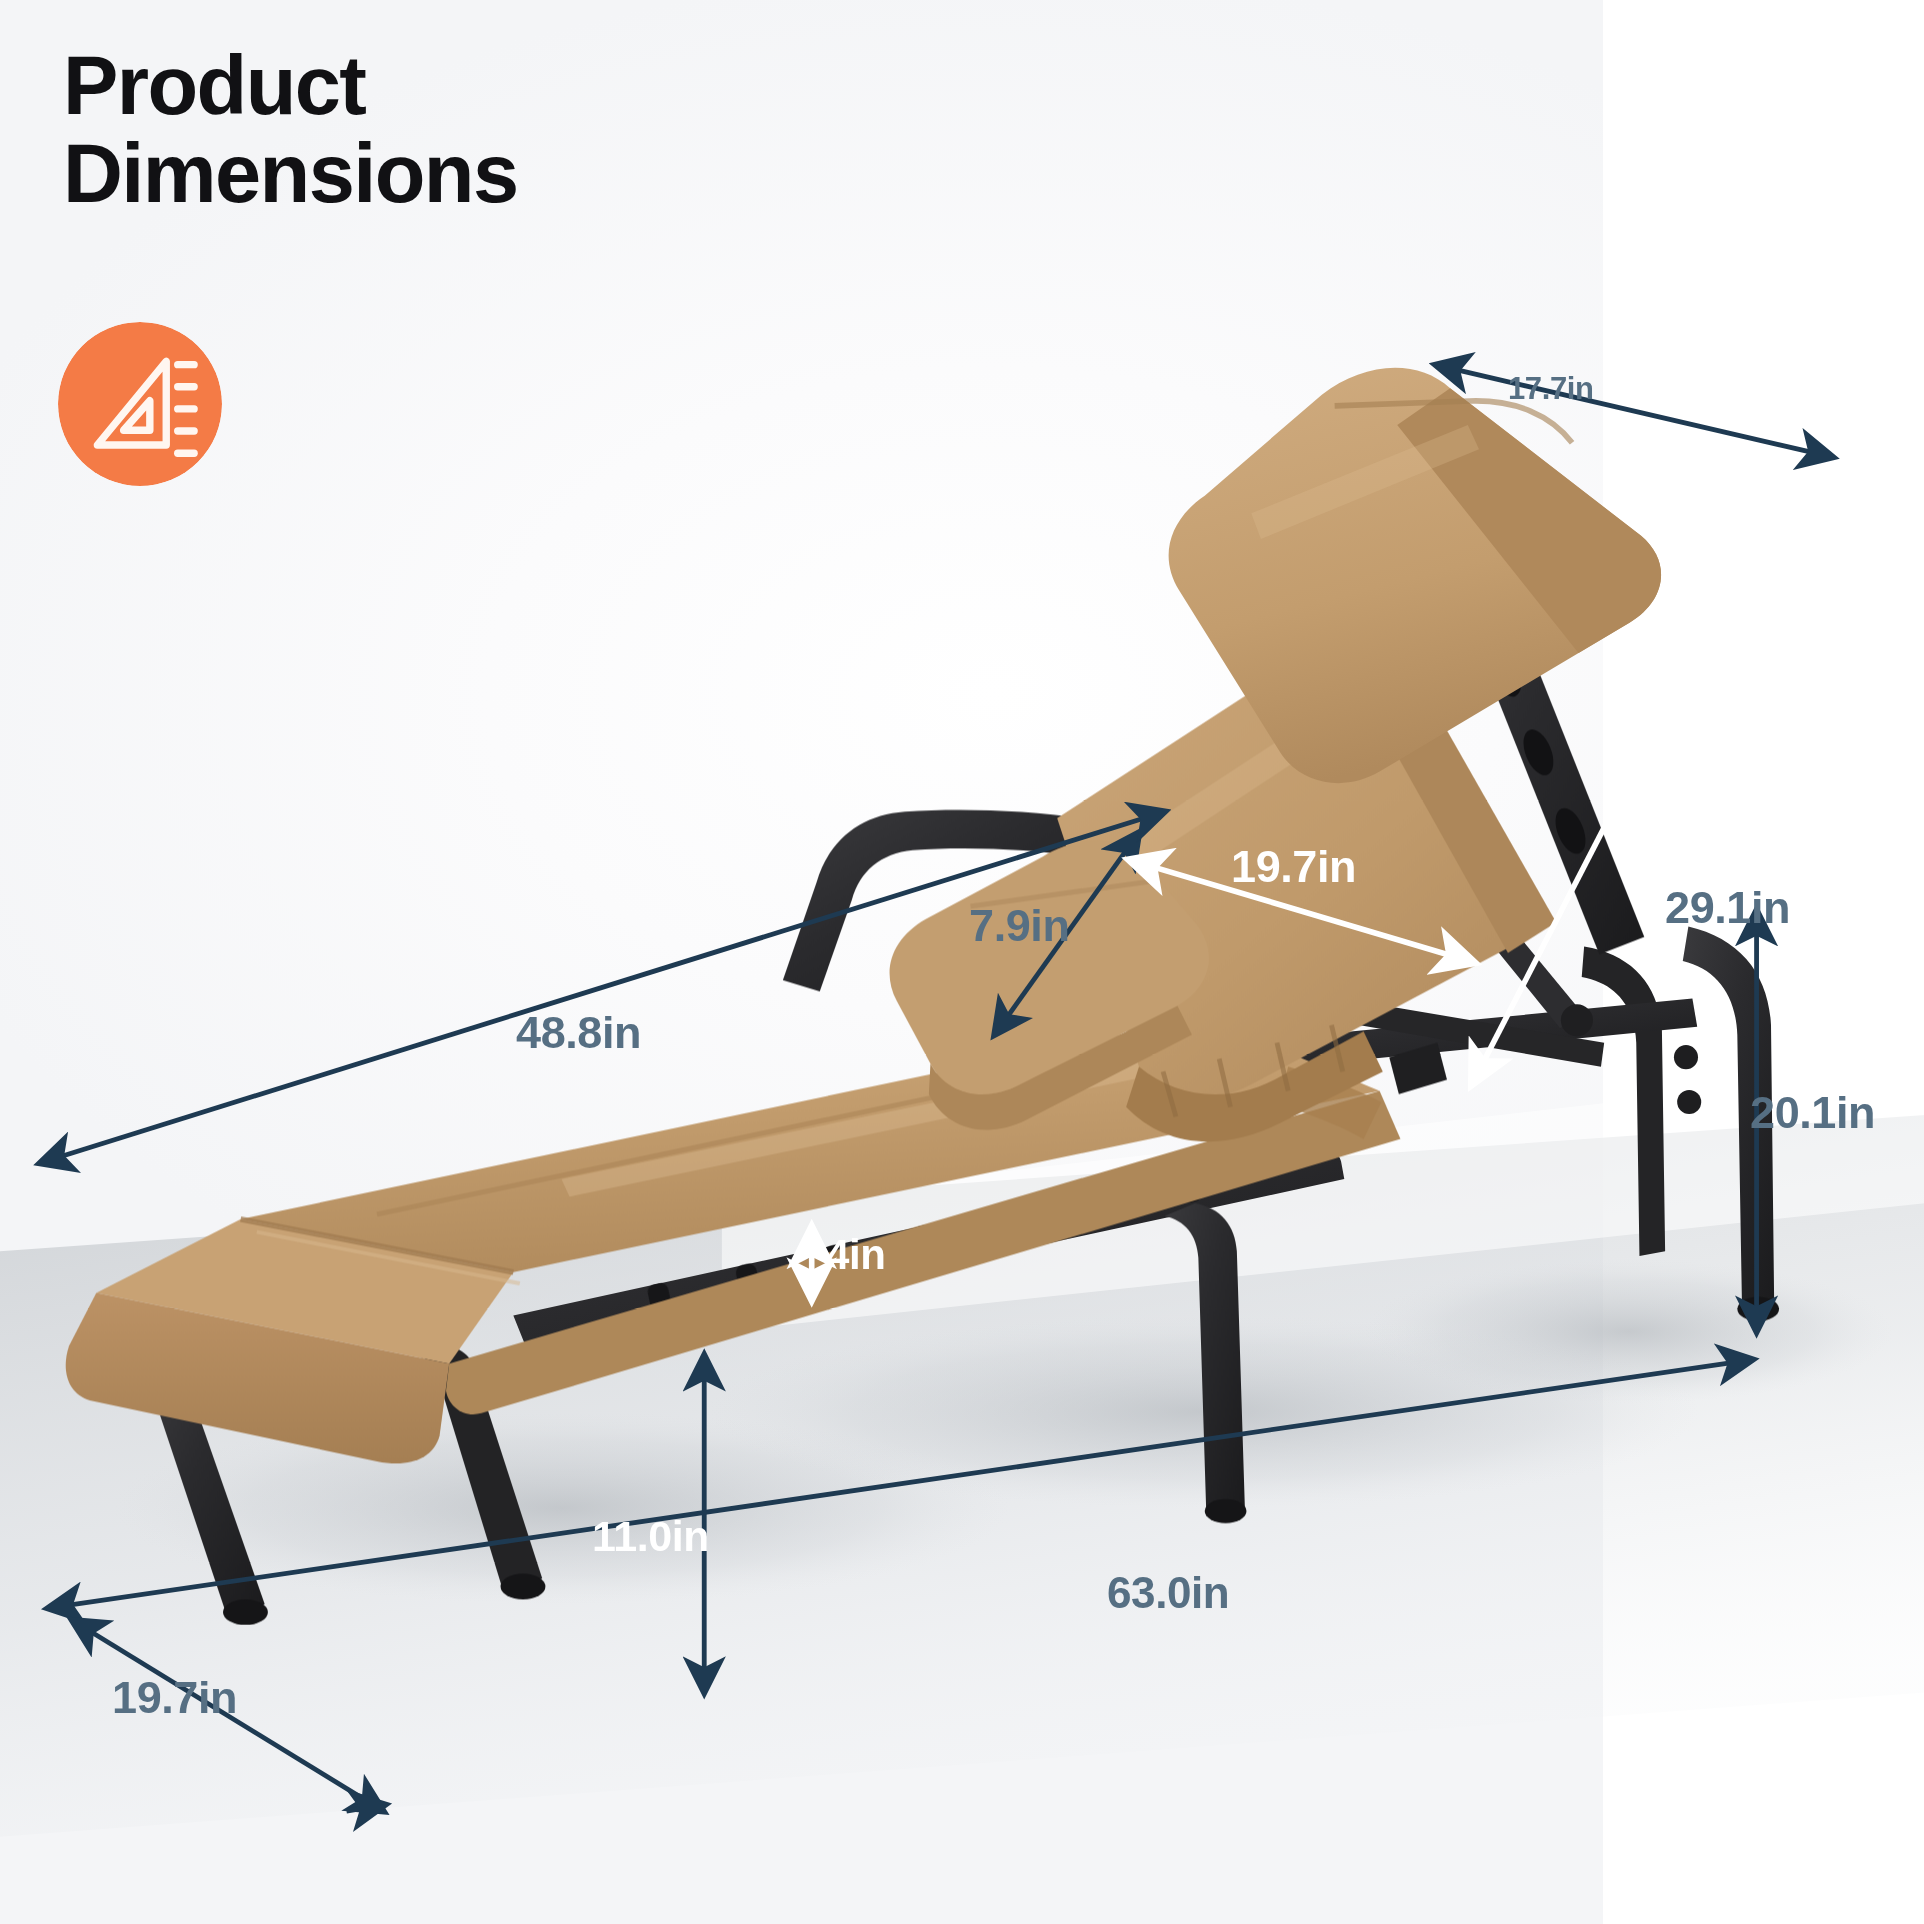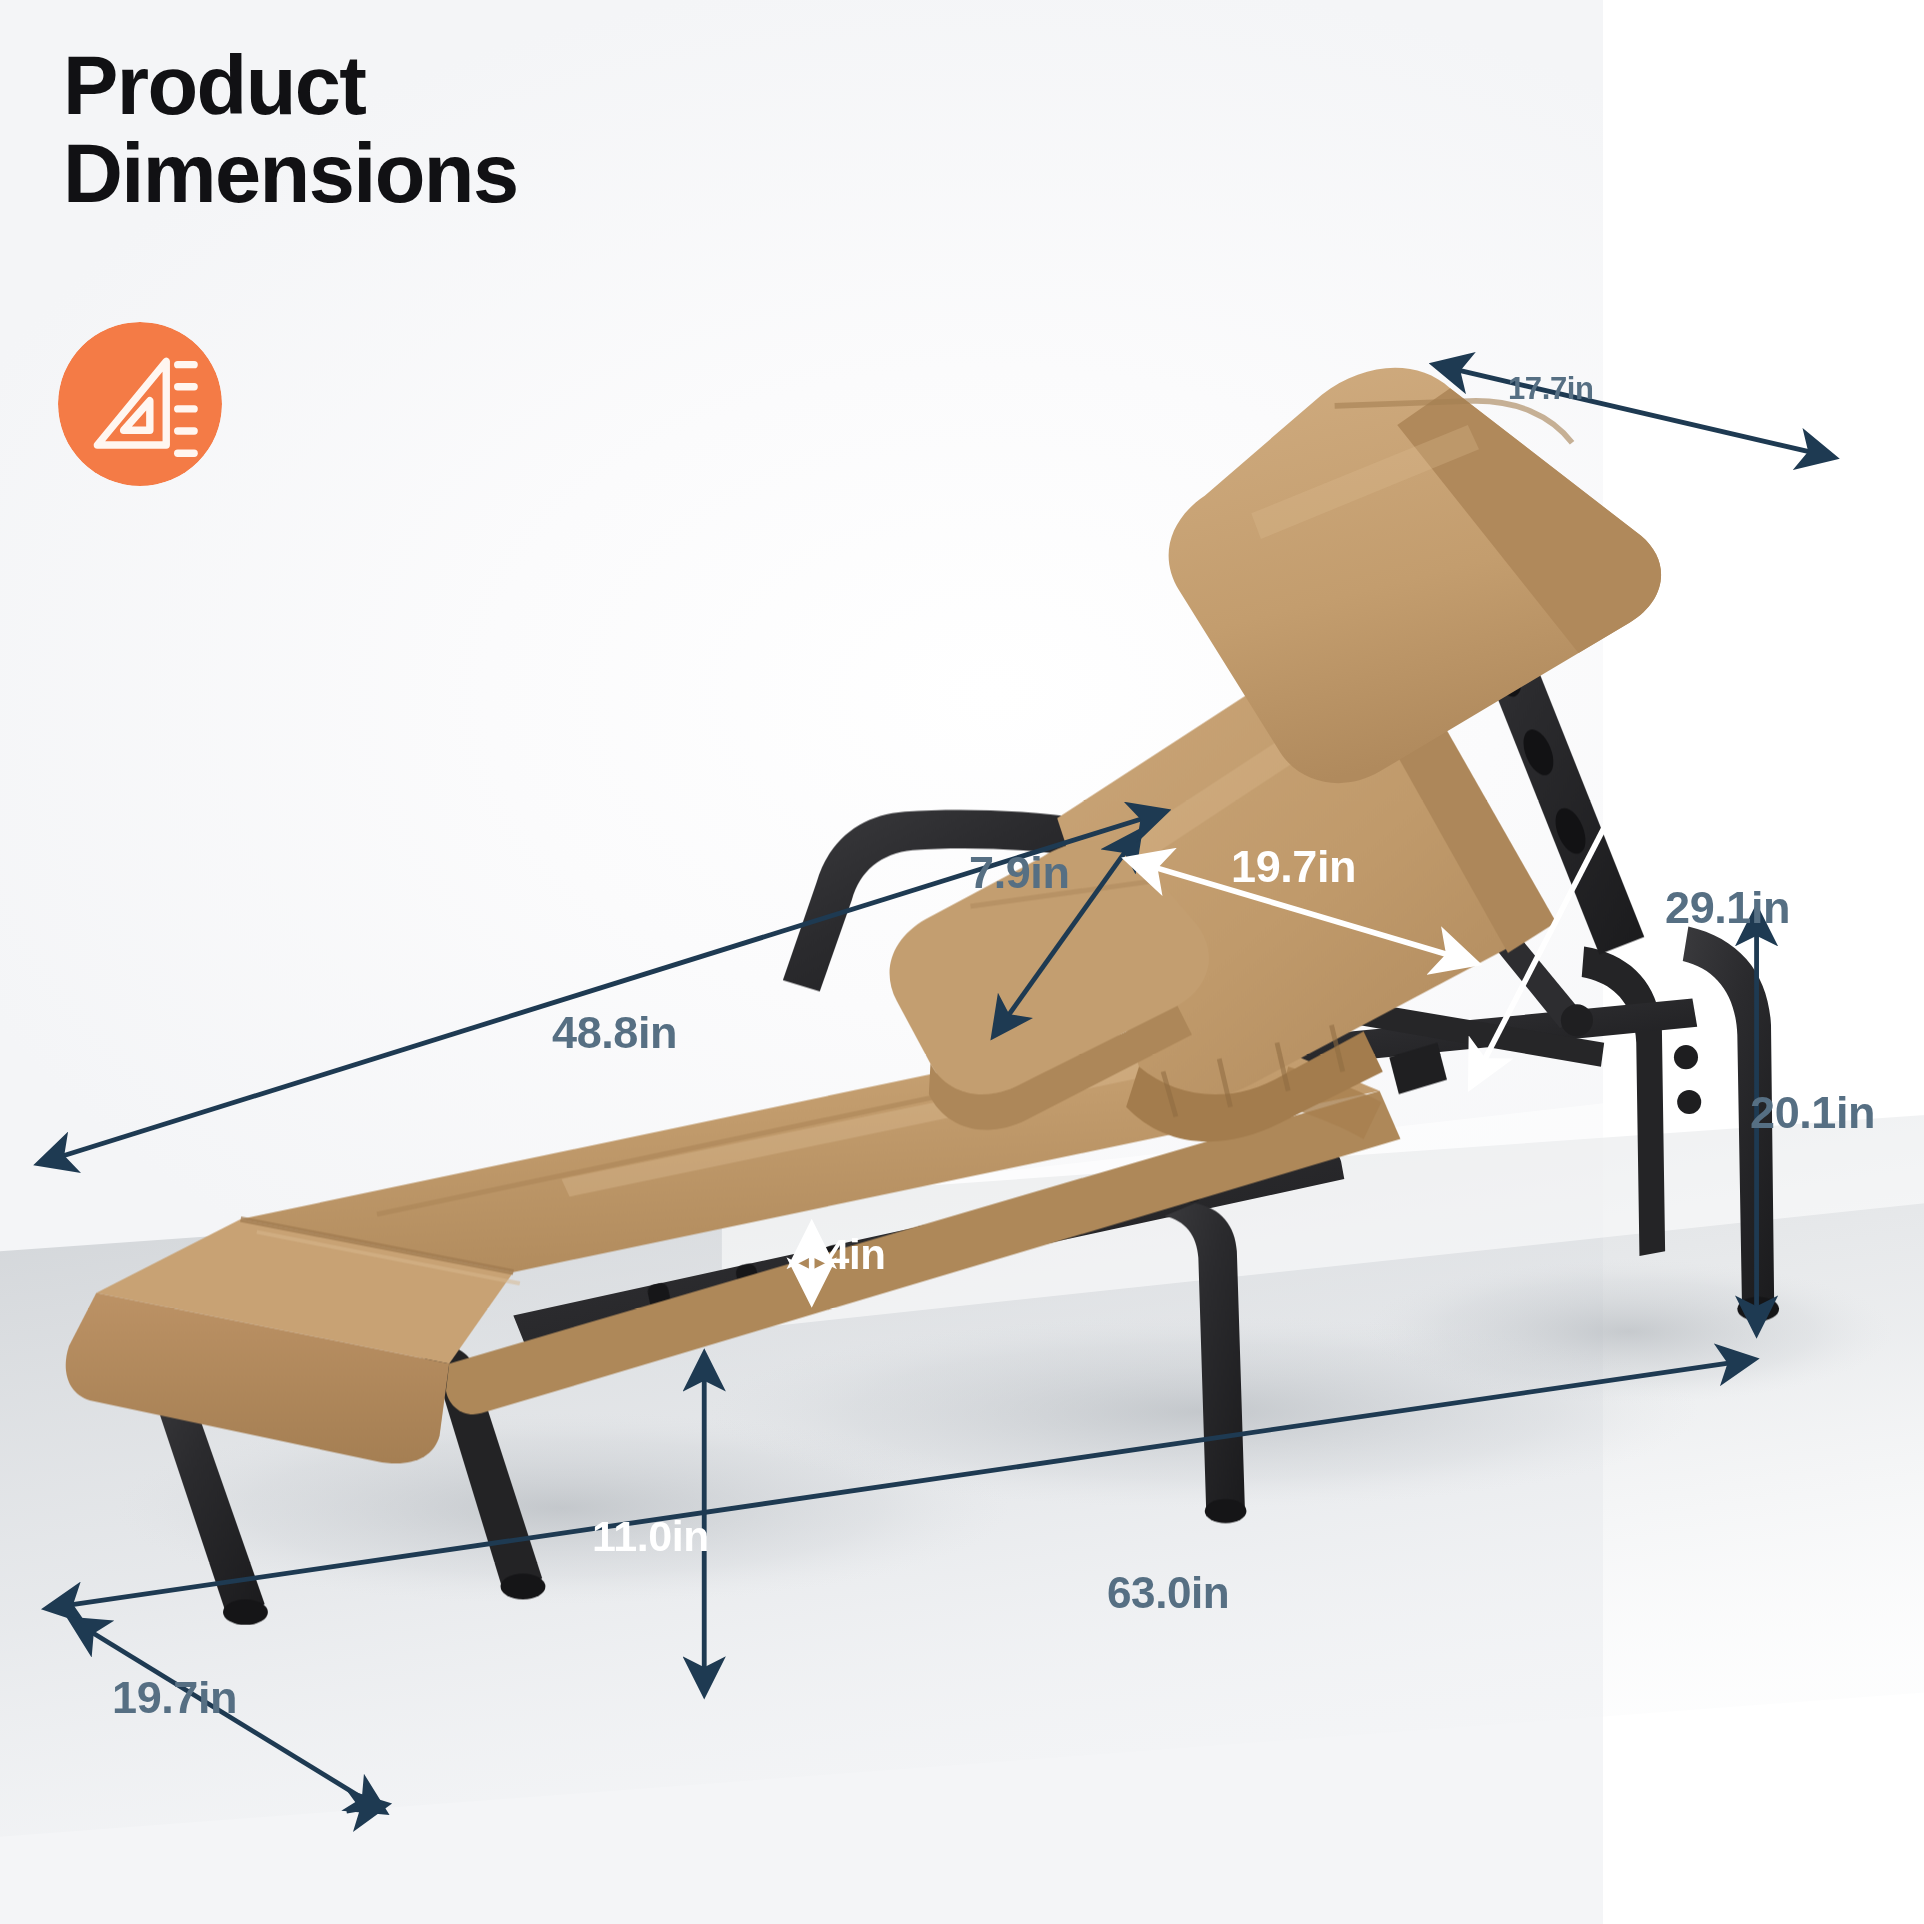--- a/index.html
+++ b/index.html
@@ -31,22 +31,22 @@
   .dim{
     position:absolute;font-weight:bold;white-space:nowrap;
     letter-spacing:-0.4px;
   }
   .dim.navy{color:#566f83;}
   .dim.white{color:#ffffff;}
 
   #lbl-177{left:1508px;top:327px;font-size:31px;margin-top:44px;}
   #lbl-291{left:1665px;top:882px;font-size:45px;}
   #lbl-197a{left:1231px;top:841px;font-size:45px;}
-  #lbl-79 {left:969px;top:847px;font-size:45px;}
-  #lbl-488{left:552px; top:1007px;font-size:45px;}
+  #lbl-79 {left:969px;top:900px;font-size:45px;}
+  #lbl-488{left:516px; top:1007px;font-size:45px;}
   #lbl-4in{left:826px;top:1231px;font-size:42px;}
   #lbl-201{left:1750px;top:1087px;font-size:45px;text-align:right;}
   #lbl-110{left:592px; top:1512px;font-size:43px;}
   #lbl-630{left:1107px;top:1568px;font-size:44px;}
   #lbl-197b{left:112px; top:1672px;font-size:45px;}
 
   svg{display:block;}
   #artwork,#annot{position:absolute;left:0;top:0;width:1925px;height:1925px;}
   #annot{pointer-events:none;}
 </style>

